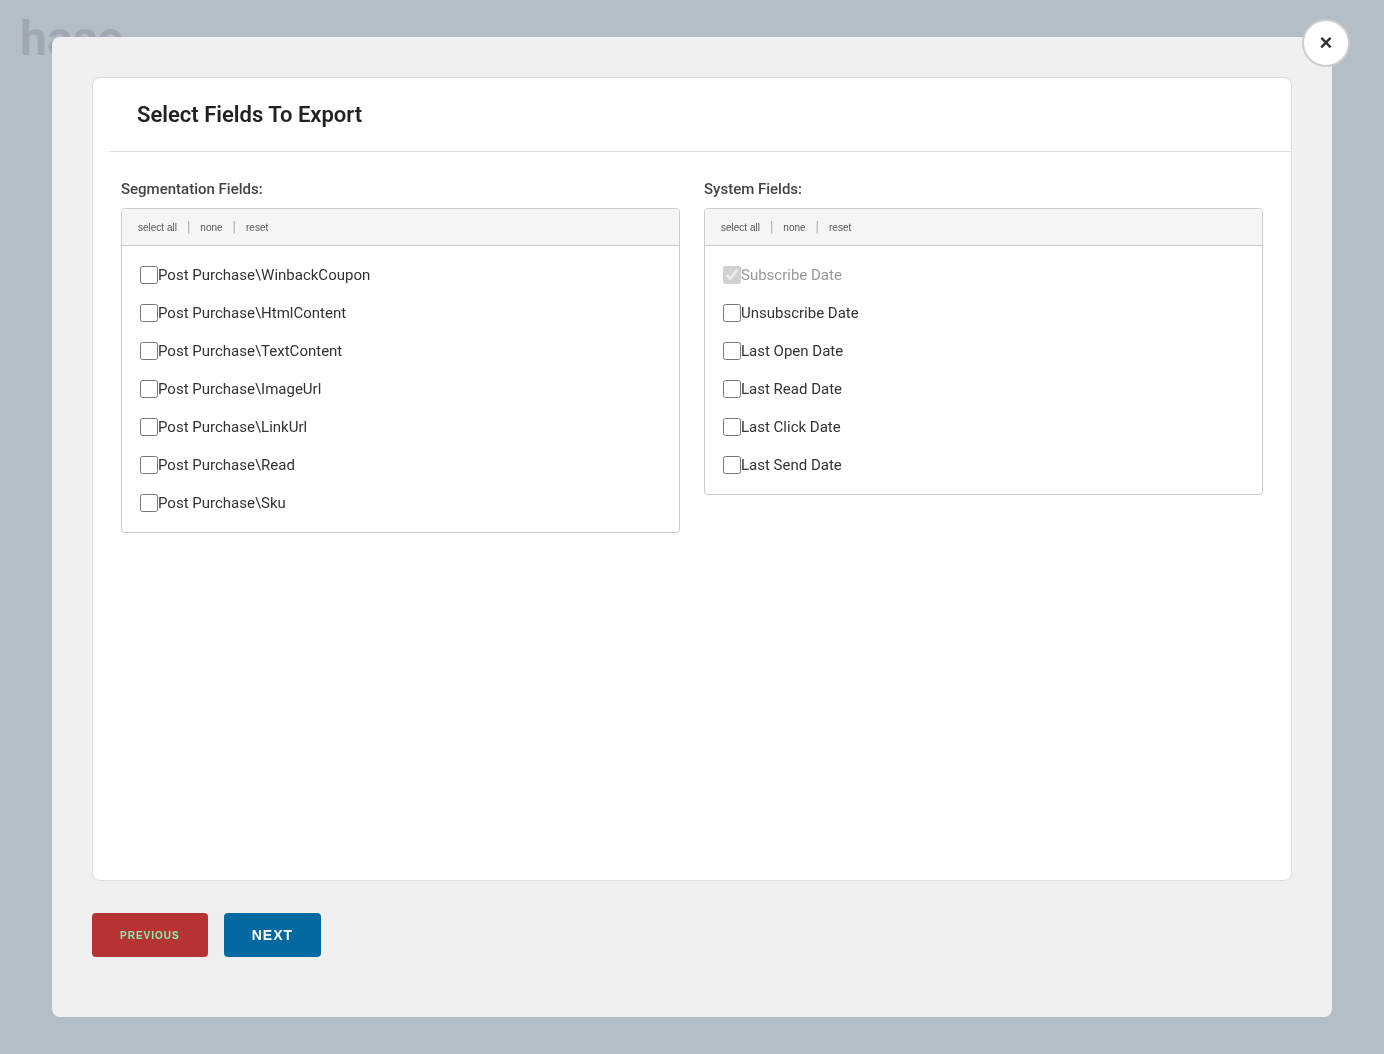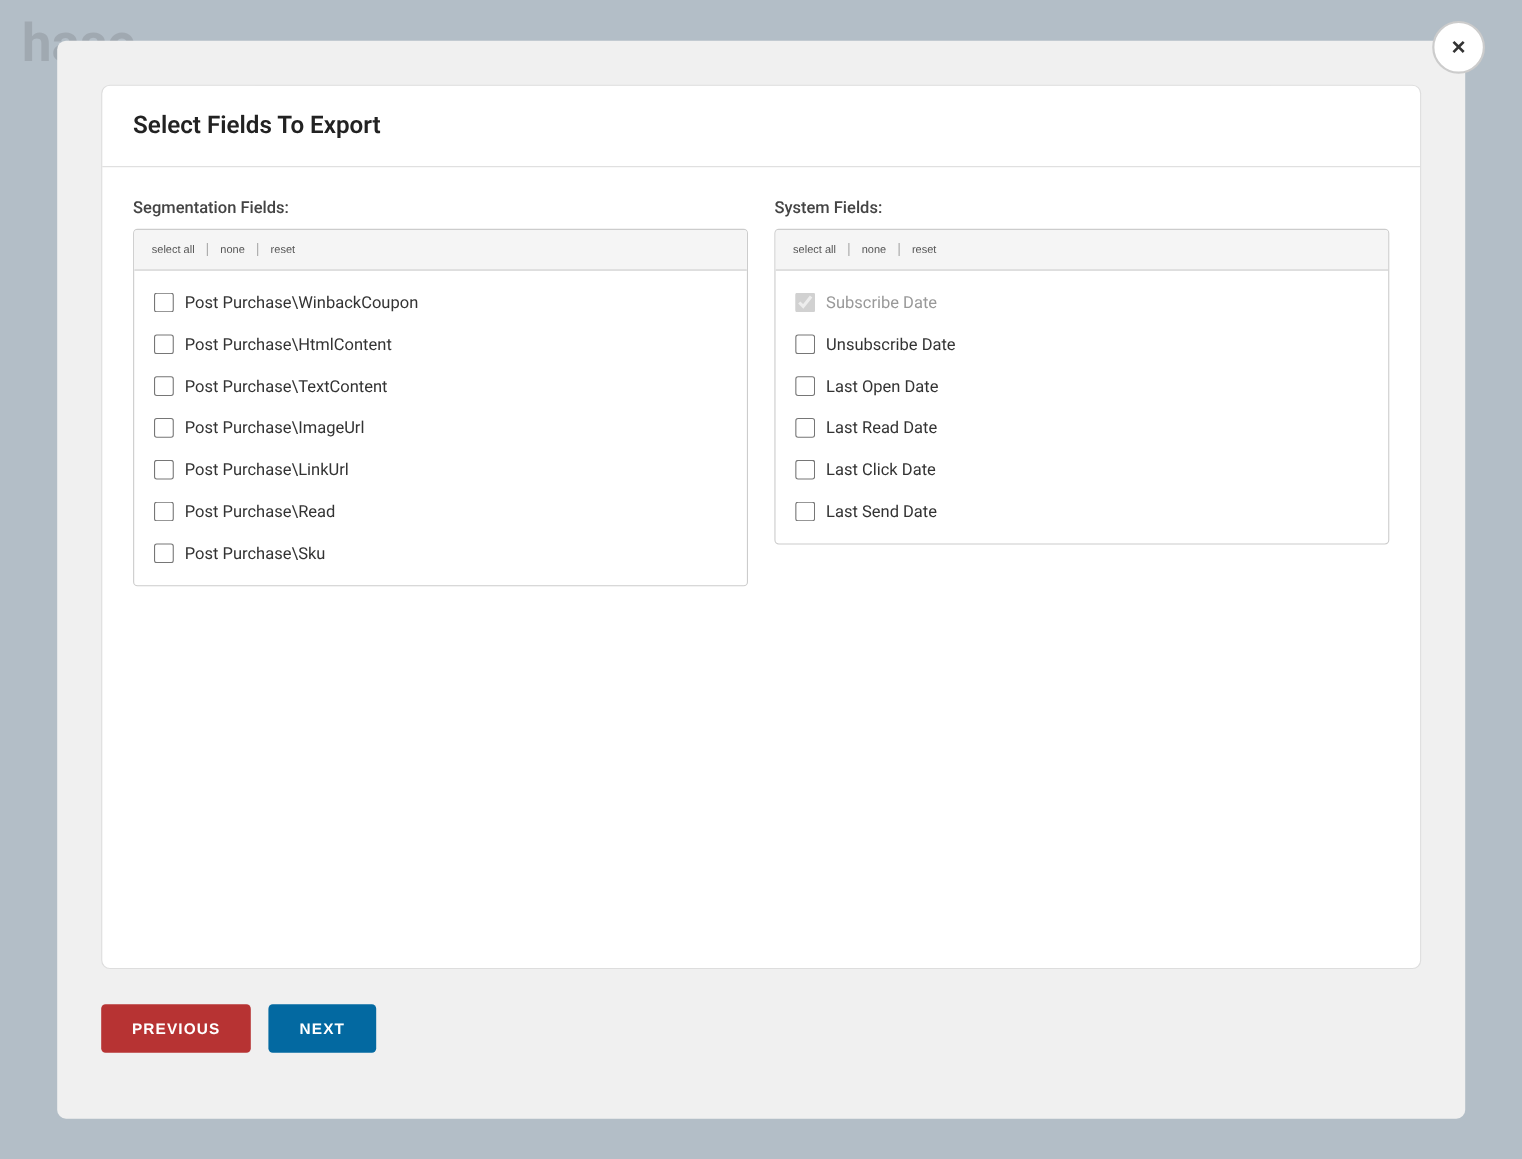--- a/index.html
+++ b/index.html
@@ -67,20 +67,21 @@
       border: 1px solid #ddd;
       border-radius: 8px;
       flex: 1;
       display: flex;
       flex-direction: column;
     }
 
     .card-header {
       padding: 24px 28px;
       border-bottom: 1px solid #ddd;
+      margin-left: 16px;
     }
 
     .card-header h2 {
       font-size: 22px;
       font-weight: 600;
       color: #222;
     }
 
     .card-body {
       padding: 28px;
@@ -138,21 +139,20 @@
     .checkbox-list {
       padding: 12px 8px;
       display: flex;
       flex-direction: column;
       gap: 4px;
     }
 
     .checkbox-item {
       display: flex;
       align-items: center;
-      gap: 10px;
       padding: 8px 10px;
       font-size: 15px;
       color: #333;
       cursor: pointer;
     }
 
     .checkbox-item input[type="checkbox"] {
       width: 18px;
       height: 18px;
       accent-color: #6aaf2a;
@@ -169,25 +169,25 @@
     }
 
     .modal-footer {
       display: flex;
       gap: 16px;
       padding-top: 32px;
     }
 
     .btn-prev {
       background: #b73333;
-      color: #ffffff;
+      color: #86efac;
       border: none;
       border-radius: 4px;
       padding: 14px 28px;
-      font-size: 14px;
+      font-size: 10px;
       font-weight: 700;
       letter-spacing: 1px;
       cursor: pointer;
       text-transform: uppercase;
     }
 
     .btn-next {
       background: #0369a1;
       color: white;
       border: none;

